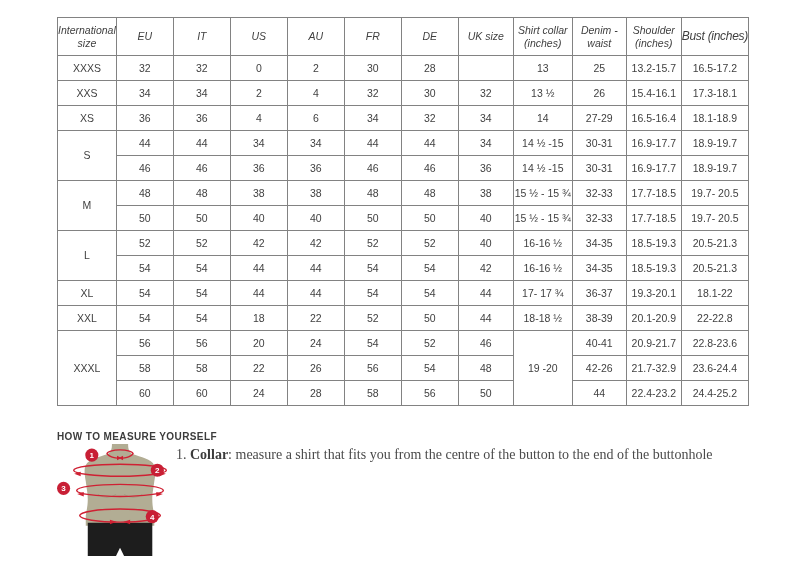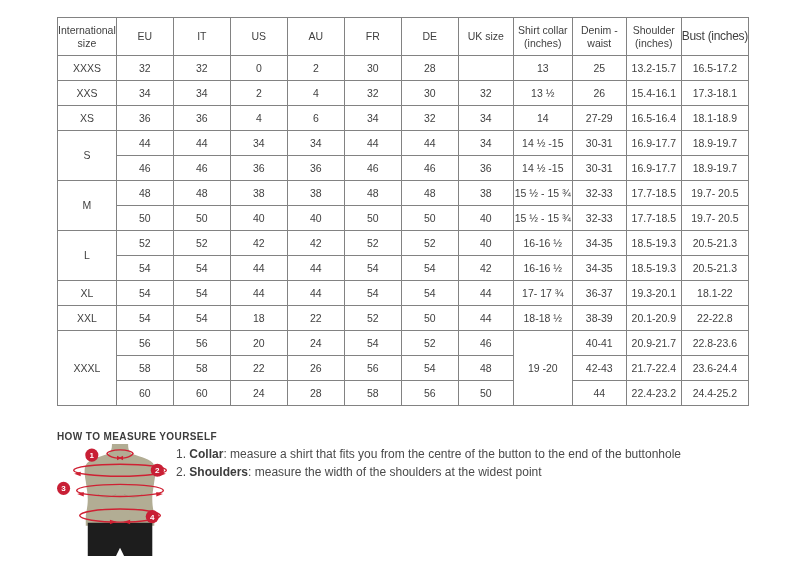--- a/index.html
+++ b/index.html
@@ -8,30 +8,30 @@
     font-family:"Liberation Sans",sans-serif;color:#3f3f3f;
   }
   
   .size-table{
     position:absolute;left:57px;top:17px;border-collapse:collapse;table-layout:fixed;
   }
   .size-table th,.size-table td{
     border:1px solid #828282;text-align:center;vertical-align:middle;
     padding:0;font-size:10.5px;font-weight:400;color:#3f3f3f;line-height:1.2;
   }
-  .size-table thead tr{height:38px;}
+  .size-table thead tr{height:38px;font-style:italic;}
   .size-table tbody tr{height:25px;}
   .size-table th.tight{white-space:nowrap;letter-spacing:-0.3px;font-size:12px;}
   
   .measure-title{
     position:absolute;left:57px;top:431px;font-size:10px;font-weight:bold;
     letter-spacing:0.4px;color:#3c3c3c;
   }
   .measure-items{
-    position:absolute;left:176px;top:449px;font-size:12px;color:#4a4a4a;
+    position:absolute;left:176px;top:449px;font-size:14px;color:#4a4a4a;font-family:Liberation Serif, serif;
   }
   .measure-item{margin-bottom:6px;line-height:11.5px;}
   .measure-item b{color:#3c3c3c;}
   .measure-figure{position:absolute;left:50px;top:443px;}
   .marker-text{font-size:8px;font-weight:bold;fill:#ffffff;font-family:"Liberation Sans",sans-serif;}
 </style>
 </head>
 <body>
 
 <table class="size-table">
@@ -232,22 +232,22 @@
         <td>22.8-23.6</td>
       </tr>
       <tr>
         <td>58</td>
         <td>58</td>
         <td>22</td>
         <td>26</td>
         <td>56</td>
         <td>54</td>
         <td>48</td>
-        <td>42-43</td>
-        <td>21.7-22.4</td>
+        <td>42-26</td>
+        <td>21.7-32.9</td>
         <td>23.6-24.4</td>
       </tr>
       <tr>
         <td>60</td>
         <td>60</td>
         <td>24</td>
         <td>28</td>
         <td>58</td>
         <td>56</td>
         <td>50</td>
@@ -306,17 +306,13 @@
     <circle cx="101" cy="73" r="6.5" fill="#c81f35"></circle>
     <text class="marker-text" x="101" y="76" text-anchor="middle">4</text>
   </g>
 </svg>
 
 <div class="measure-items">
   <div class="measure-item">
     <span>1.</span>
     <b>Collar</b><span>: measure a shirt that fits you from the centre of the button to the end of the buttonhole</span>
   </div>
-  <div class="measure-item">
-    <span>2.</span>
-    <b>Shoulders</b><span>: measure the width of the shoulders at the widest point</span>
-  </div>
 </div>
 
 </body></html>

